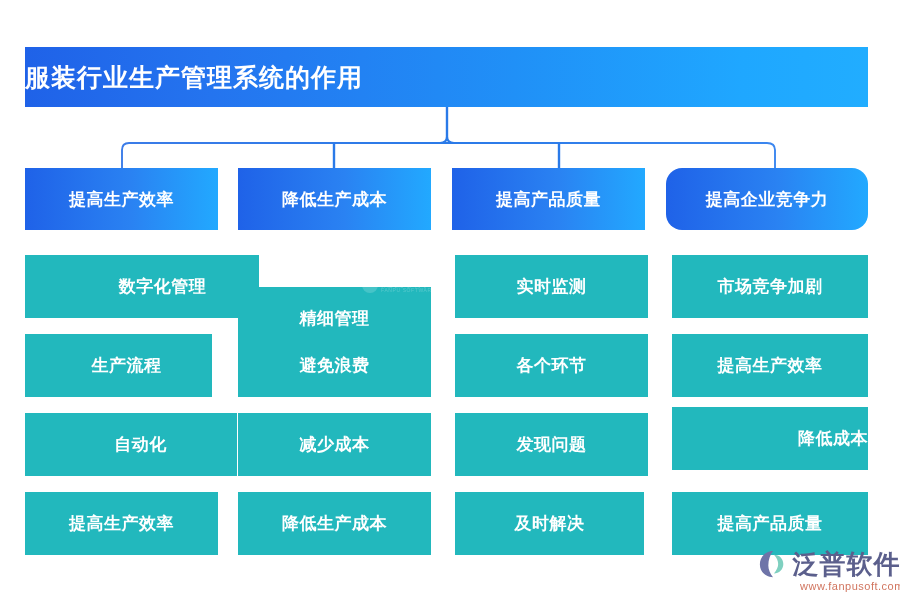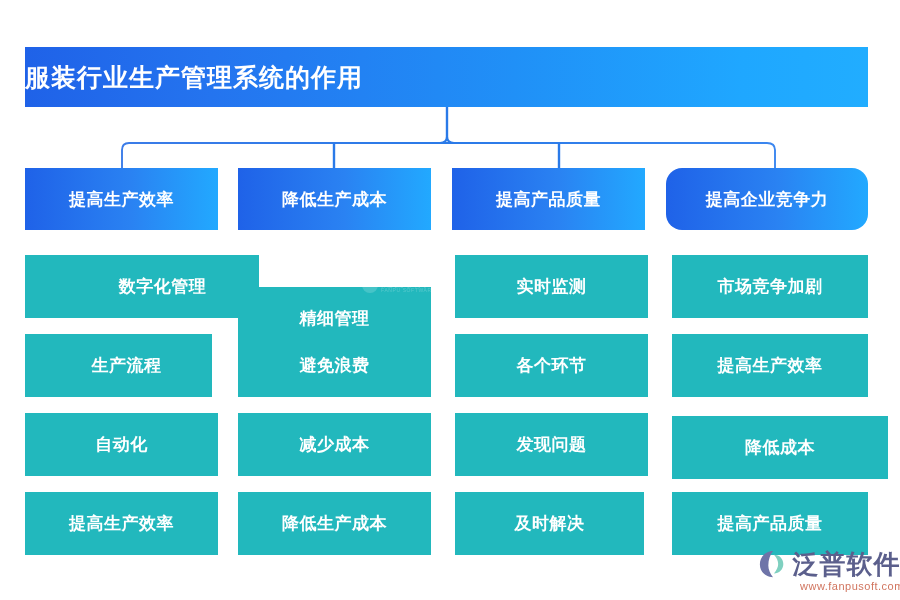--- a/index.html
+++ b/index.html
@@ -213,30 +213,30 @@
   <div class="teal-box" style="left:238px; top:334px; width:193px;">
     <span class="box-label">避免浪费</span>
   </div>
   <div class="teal-box" style="left:455px; top:334px; width:193px;">
     <span class="box-label">各个环节</span>
   </div>
   <div class="teal-box" style="left:672px; top:334px; width:196px;">
     <span class="box-label">提高生产效率</span>
   </div>
 
-  <div class="teal-box" style="left:25px; top:413px; width:193px;">
+  <div class="teal-box" style="left:25px; top:413px; width:193px;padding-left:19px;">
     <span class="box-label">自动化</span>
   </div>
   <div class="teal-box" style="left:238px; top:413px; width:193px;">
     <span class="box-label">减少成本</span>
   </div>
   <div class="teal-box" style="left:455px; top:413px; width:193px;">
     <span class="box-label">发现问题</span>
   </div>
-  <div class="teal-box" style="left:672px; top:416px; width:216px;">
+  <div class="teal-box" style="left:672px; top:407px; width:196px;justify-content:flex-end;">
     <span class="box-label">降低成本</span>
   </div>
 
   <div class="teal-box" style="left:25px; top:492px; width:193px;">
     <span class="box-label">提高生产效率</span>
   </div>
   <div class="teal-box" style="left:238px; top:492px; width:193px;">
     <span class="box-label">降低生产成本</span>
   </div>
   <div class="teal-box" style="left:455px; top:492px; width:189px;">

